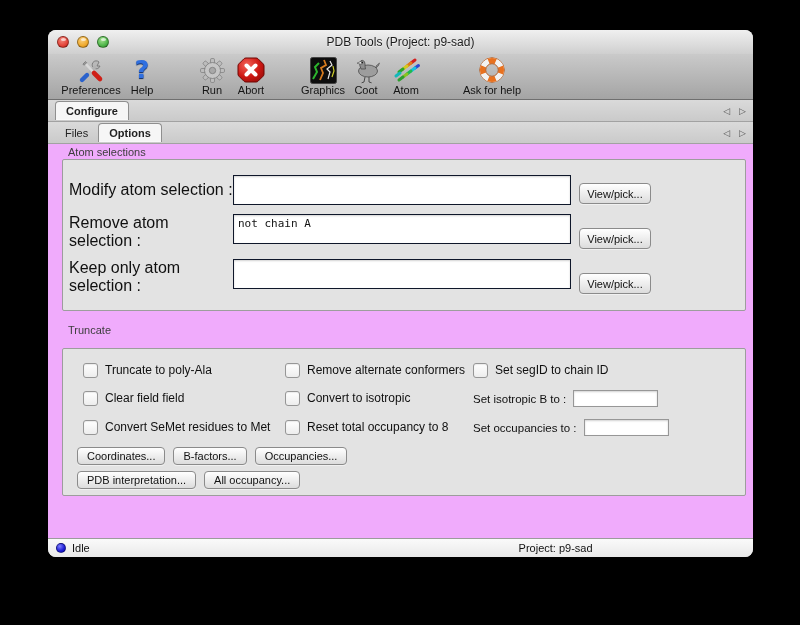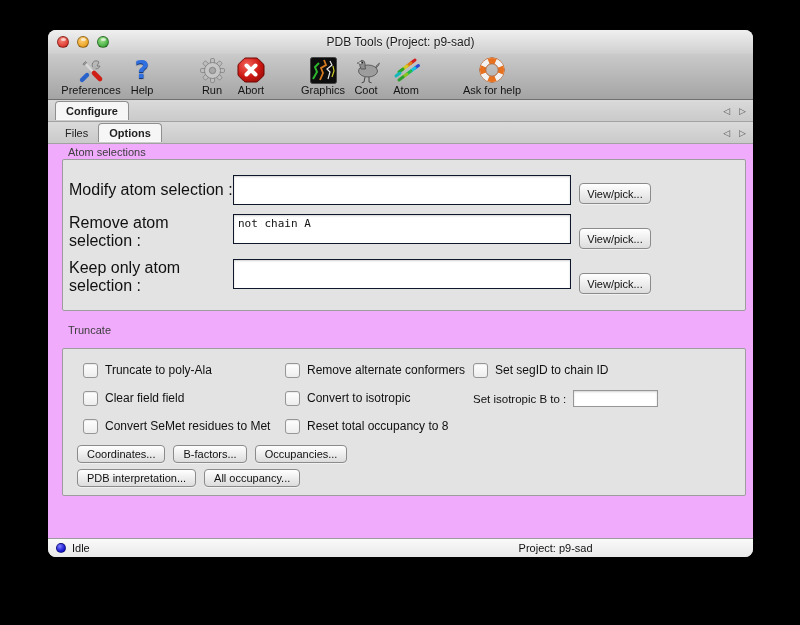--- a/index.html
+++ b/index.html
@@ -327,20 +327,24 @@
         </div>
 
         <div class="chk">
           <span class="box"></span>
           <span>Convert SeMet residues to Met</span>
         </div>
         <div class="chk">
           <span class="box"></span>
           <span>Reset total occupancy to 8</span>
         </div>
+        <div class="field-inline">
+          <span>Set occupancies to :</span>
+          <input type="text" value="" style="">
+        </div>
       </div>
 
       <div class="btn-row btn-row1">
         <button class="btn">Coordinates...</button>
         <button class="btn">B-factors...</button>
         <button class="btn">Occupancies...</button>
       </div>
       <div class="btn-row btn-row2">
         <button class="btn">PDB interpretation...</button>
         <button class="btn">All occupancy...</button>

